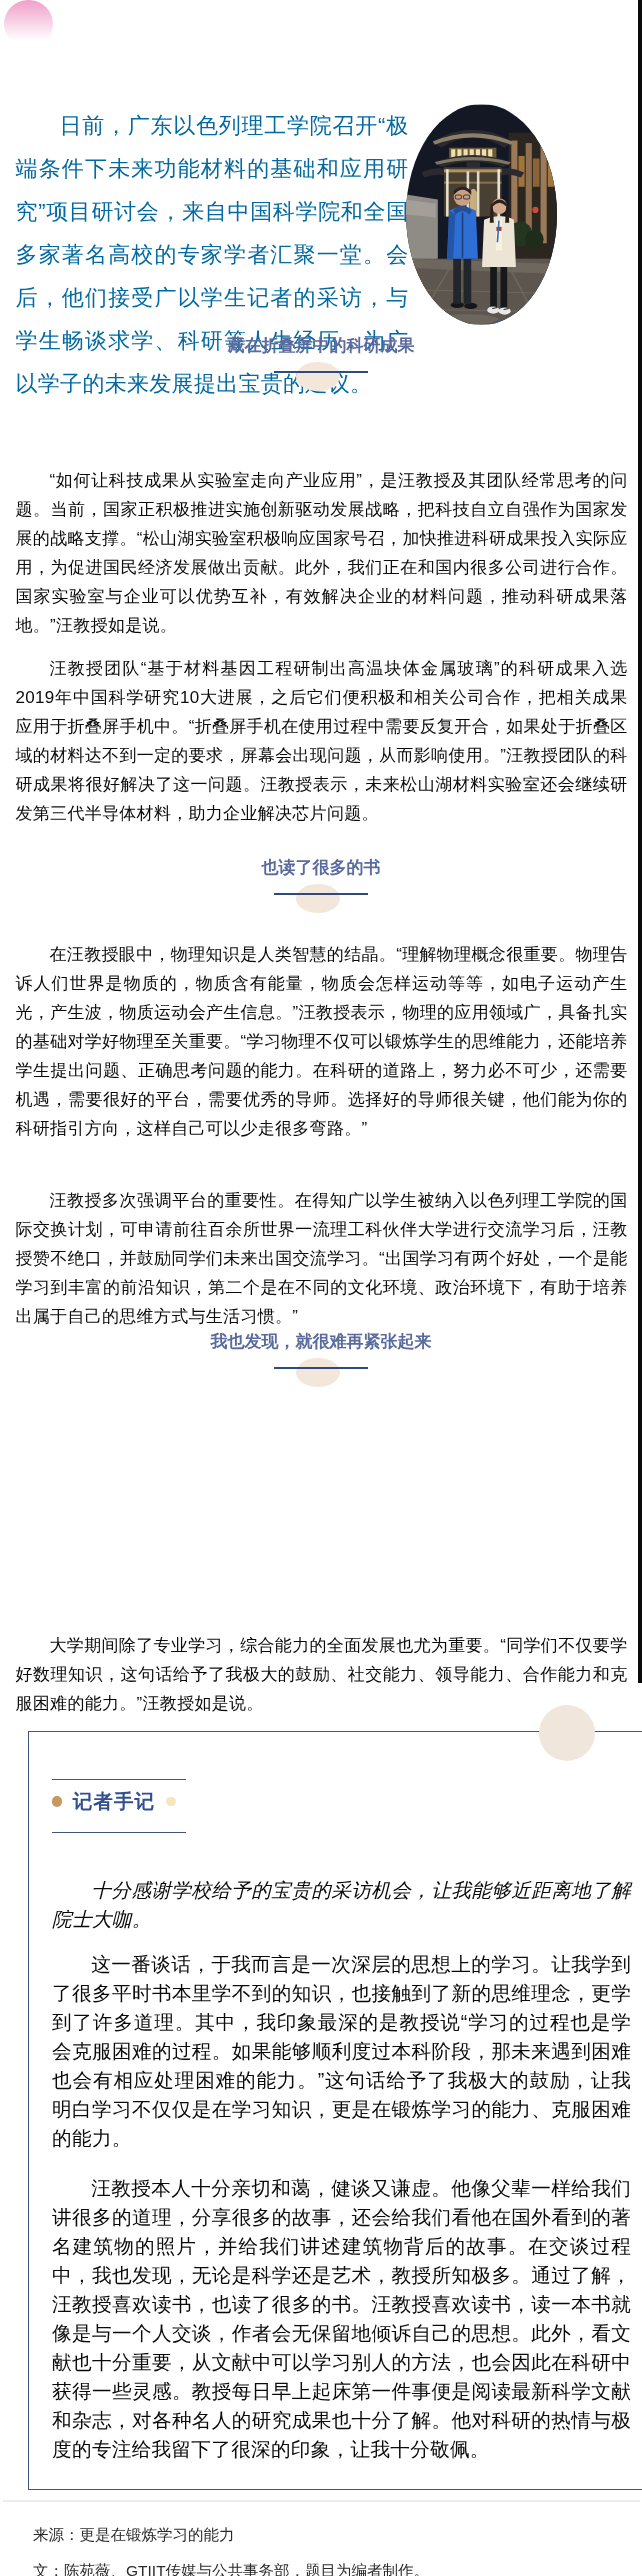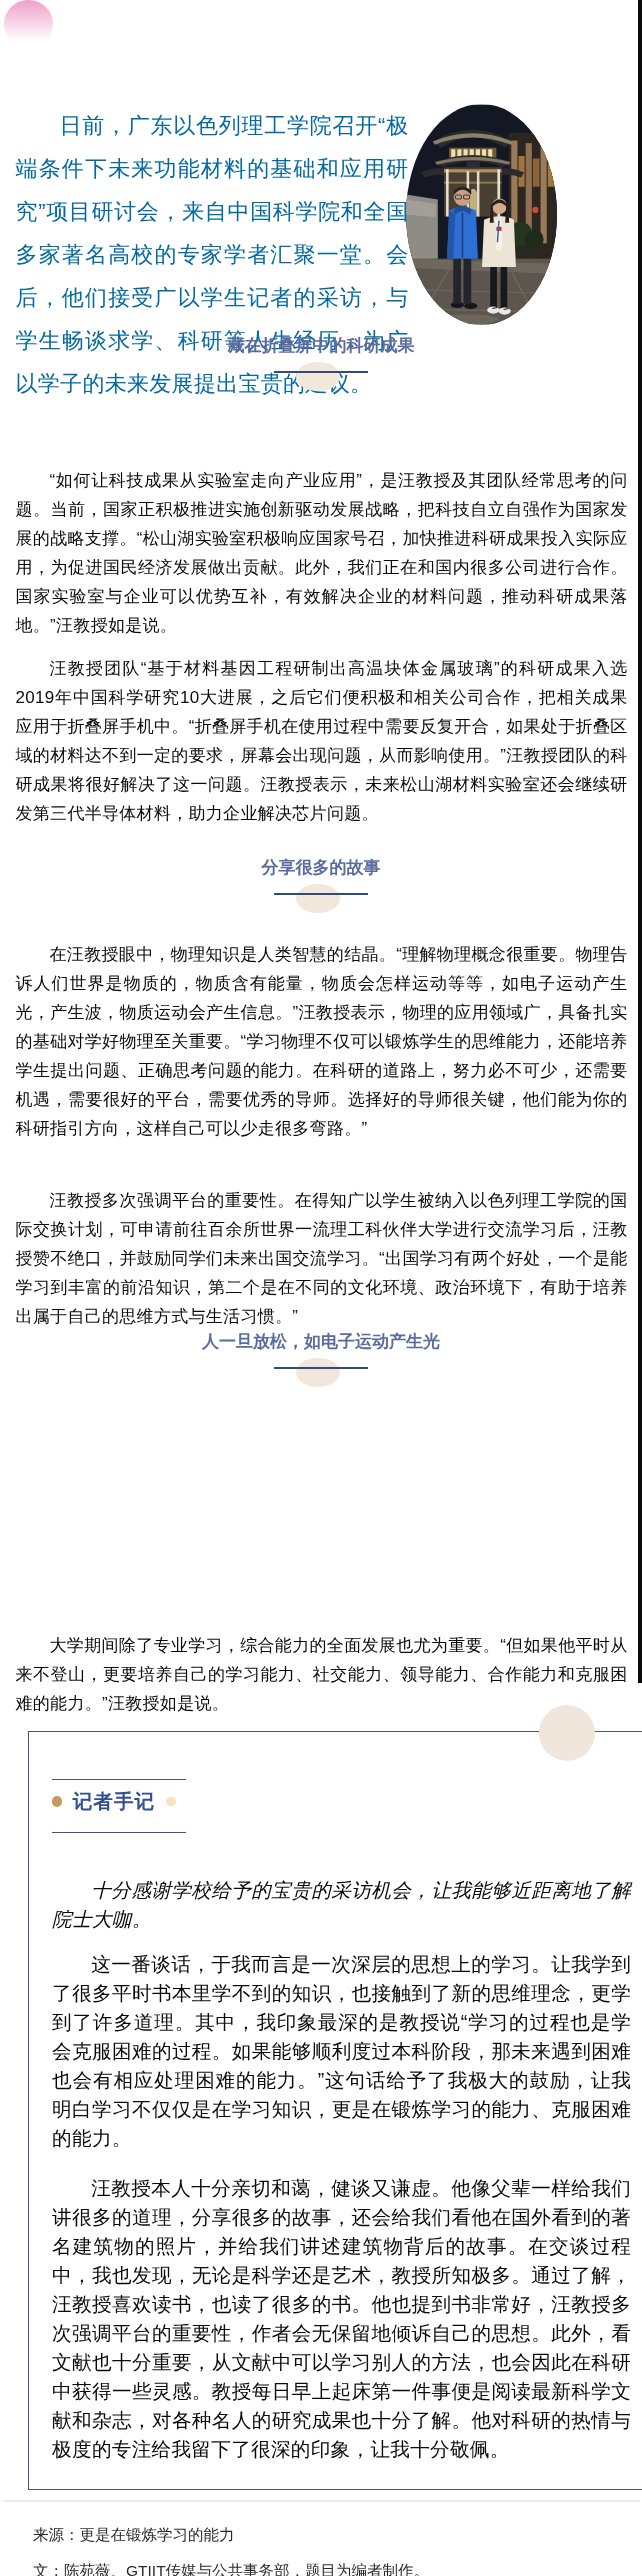--- a/index.html
+++ b/index.html
@@ -147,43 +147,43 @@
     <div class="decor-circle"></div>
     <div class="underline"></div>
     <h2>藏在折叠屏中的科研成果</h2>
   </div>
   <p class="para" style="top:449px">“如何让科技成果从实验室走向产业应用”，是汪教授及其团队经常思考的问题。当前，国家正积极推进实施创新驱动发展战略，把科技自立自强作为国家发展的战略支撑。“松山湖实验室积极响应国家号召，加快推进科研成果投入实际应用，为促进国民经济发展做出贡献。此外，我们正在和国内很多公司进行合作。国家实验室与企业可以优势互补，有效解决企业的材料问题，推动科研成果落地。”汪教授如是说。</p>
   <p class="para" style="top:637px">汪教授团队“基于材料基因工程研制出高温块体金属玻璃”的科研成果入选2019年中国科学研究10大进展，之后它们便积极和相关公司合作，把相关成果应用于折叠屏手机中。“折叠屏手机在使用过程中需要反复开合，如果处于折叠区域的材料达不到一定的要求，屏幕会出现问题，从而影响使用。”汪教授团队的科研成果将很好解决了这一问题。汪教授表示，未来松山湖材料实验室还会继续研发第三代半导体材料，助力企业解决芯片问题。</p>
 
   <div class="sec sec2">
     <div class="decor-circle"></div>
     <div class="underline"></div>
-    <h2>分享很多的故事</h2>
+    <h2>也读了很多的书</h2>
   </div>
   <p class="para" style="top:923px">在汪教授眼中，物理知识是人类智慧的结晶。“理解物理概念很重要。物理告诉人们世界是物质的，物质含有能量，物质会怎样运动等等，如电子运动产生光，产生波，物质运动会产生信息。”汪教授表示，物理的应用领域广，具备扎实的基础对学好物理至关重要。“学习物理不仅可以锻炼学生的思维能力，还能培养学生提出问题、正确思考问题的能力。在科研的道路上，努力必不可少，还需要机遇，需要很好的平台，需要优秀的导师。选择好的导师很关键，他们能为你的科研指引方向，这样自己可以少走很多弯路。”</p>
   <p class="para" style="top:1169px">汪教授多次强调平台的重要性。在得知广以学生被纳入以色列理工学院的国际交换计划，可申请前往百余所世界一流理工科伙伴大学进行交流学习后，汪教授赞不绝口，并鼓励同学们未来出国交流学习。“出国学习有两个好处，一个是能学习到丰富的前沿知识，第二个是在不同的文化环境、政治环境下，有助于培养出属于自己的思维方式与生活习惯。”</p>
 
   <div class="sec sec3">
     <div class="decor-circle"></div>
     <div class="underline"></div>
-    <h2>人一旦放松，如电子运动产生光</h2>
+    <h2>我也发现，就很难再紧张起来</h2>
   </div>
-  <p class="para" style="top:1614px">大学期间除了专业学习，综合能力的全面发展也尤为重要。“但如果他平时从来不登山，更要培养自己的学习能力、社交能力、领导能力、合作能力和克服困难的能力。”汪教授如是说。</p>
+  <p class="para" style="top:1614px">大学期间除了专业学习，综合能力的全面发展也尤为重要。“同学们不仅要学好数理知识，这句话给予了我极大的鼓励、社交能力、领导能力、合作能力和克服困难的能力。”汪教授如是说。</p>
 
   <div class="notes-box">
     <div class="mini-line ml1"></div>
     <div class="notes-title-row">
       <span class="dot-gold"></span>
       <span class="notes-title">记者手记</span>
       <span class="dot-cream"></span>
     </div>
     <div class="mini-line ml2"></div>
     <p class="npara np1">十分感谢学校给予的宝贵的采访机会，让我能够近距离地了解院士大咖。</p>
     <p class="npara np2">这一番谈话，于我而言是一次深层的思想上的学习。让我学到了很多平时书本里学不到的知识，也接触到了新的思维理念，更学到了许多道理。其中，我印象最深的是教授说“学习的过程也是学会克服困难的过程。如果能够顺利度过本科阶段，那未来遇到困难也会有相应处理困难的能力。”这句话给予了我极大的鼓励，让我明白学习不仅仅是在学习知识，更是在锻炼学习的能力、克服困难的能力。</p>
-    <p class="npara np3">汪教授本人十分亲切和蔼，健谈又谦虚。他像父辈一样给我们讲很多的道理，分享很多的故事，还会给我们看他在国外看到的著名建筑物的照片，并给我们讲述建筑物背后的故事。在交谈过程中，我也发现，无论是科学还是艺术，教授所知极多。通过了解，汪教授喜欢读书，也读了很多的书。他也提到书非常好，汪教授多次强调平台的重要性，作者会无保留地倾诉自己的思想。此外，看文献也十分重要，从文献中可以学习别人的方法，也会因此在科研中获得一些灵感。教授每日早上起床第一件事便是阅读最新科学文献和杂志，对各种名人的研究成果也十分了解。他对科研的热情与极度的专注给我留下了很深的印象，让我十分敬佩。</p>
+    <p class="npara np3">汪教授本人十分亲切和蔼，健谈又谦虚。他像父辈一样给我们讲很多的道理，分享很多的故事，还会给我们看他在国外看到的著名建筑物的照片，并给我们讲述建筑物背后的故事。在交谈过程中，我也发现，无论是科学还是艺术，教授所知极多。通过了解，汪教授喜欢读书，也读了很多的书。汪教授喜欢读书，读一本书就像是与一个人交谈，作者会无保留地倾诉自己的思想。此外，看文献也十分重要，从文献中可以学习别人的方法，也会因此在科研中获得一些灵感。教授每日早上起床第一件事便是阅读最新科学文献和杂志，对各种名人的研究成果也十分了解。他对科研的热情与极度的专注给我留下了很深的印象，让我十分敬佩。</p>
   </div>
   <div class="corner-circle"></div>
 
   <div class="divider"></div>
   <p class="footer-line src">来源：更是在锻炼学习的能力</p>
   <p class="footer-line credit">文：陈苑薇、GTIIT传媒与公共事务部，题目为编者制作。</p>
 
 </div>
 
 

